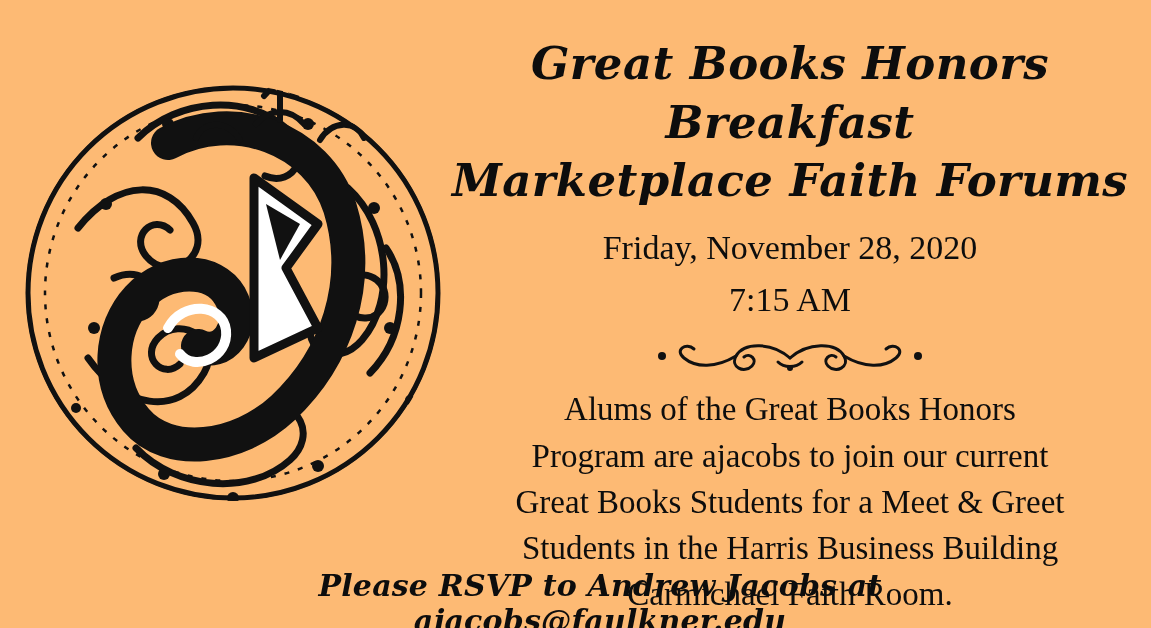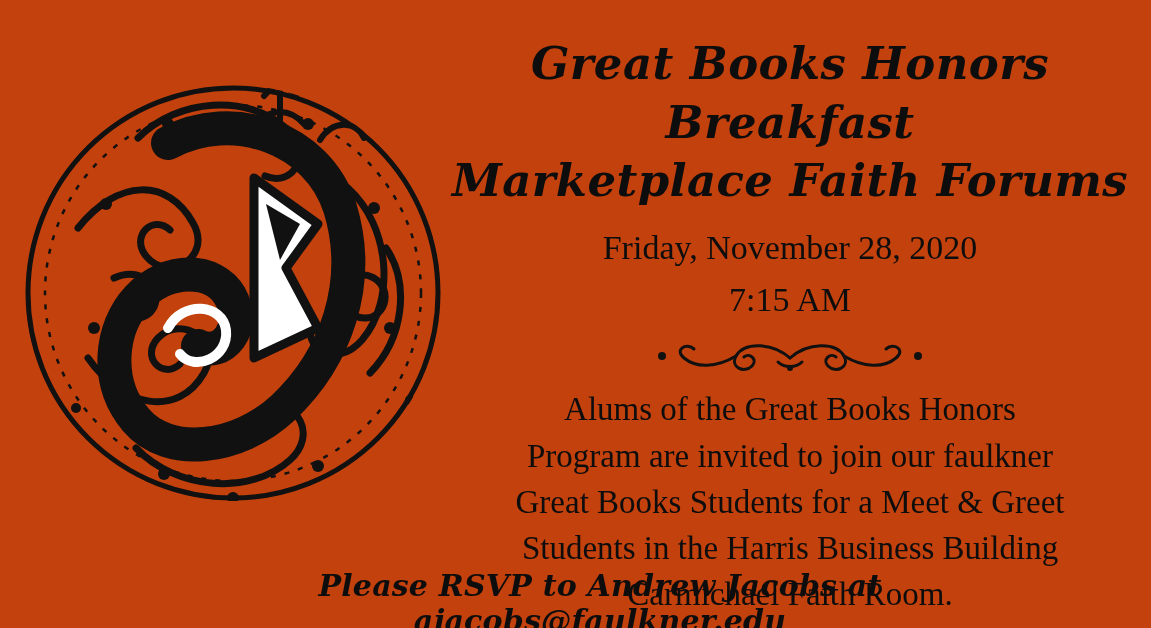--- a/index.html
+++ b/index.html
@@ -11,21 +11,21 @@
     width: 1151px;
     height: 628px;
     overflow: hidden;
     font-family: "Liberation Serif", serif;
     color: #111111;
   }
   .invite {
     position: relative;
     width: 1151px;
     height: 628px;
-    background: #c2410c;
+    background: #fdba74;
   }
 
   
   .ornament-block {
     position: absolute;
     left: 18px;
     top: 28px;
     width: 430px;
     height: 520px;
   }
@@ -179,21 +179,21 @@
           <path d="M138 26 C 144 32, 156 32, 162 26"></path>
         </g>
         <circle cx="22" cy="20" r="4" fill="#111"></circle>
         <circle cx="278" cy="20" r="4" fill="#111"></circle>
         <circle cx="150" cy="32" r="3" fill="#111"></circle>
       </svg>
     </div>
 
     <div class="body-text">
       <span class="bline">Alums of the Great Books Honors</span>
-      <span class="bline">Program are invited to join our faulkner</span>
+      <span class="bline">Program are ajacobs to join our current</span>
       <span class="bline">Great Books Students for a Meet &amp; Greet</span>
       <span class="bline">Students in the Harris Business Building</span>
       <span class="bline">Carmichael Faith Room.</span>
     </div>
   </div>
 
   <div class="rsvp">Please RSVP to Andrew Jacobs at ajacobs@faulkner.edu</div>
 
 </div>
 

